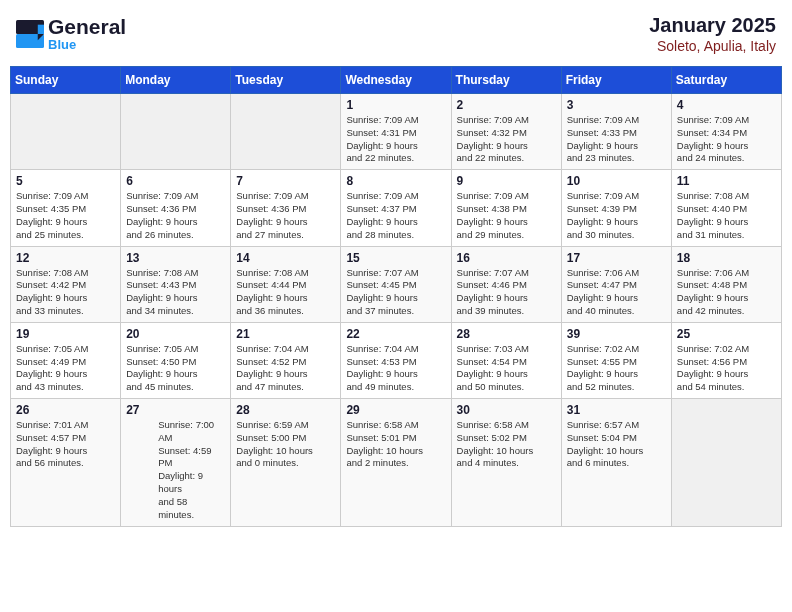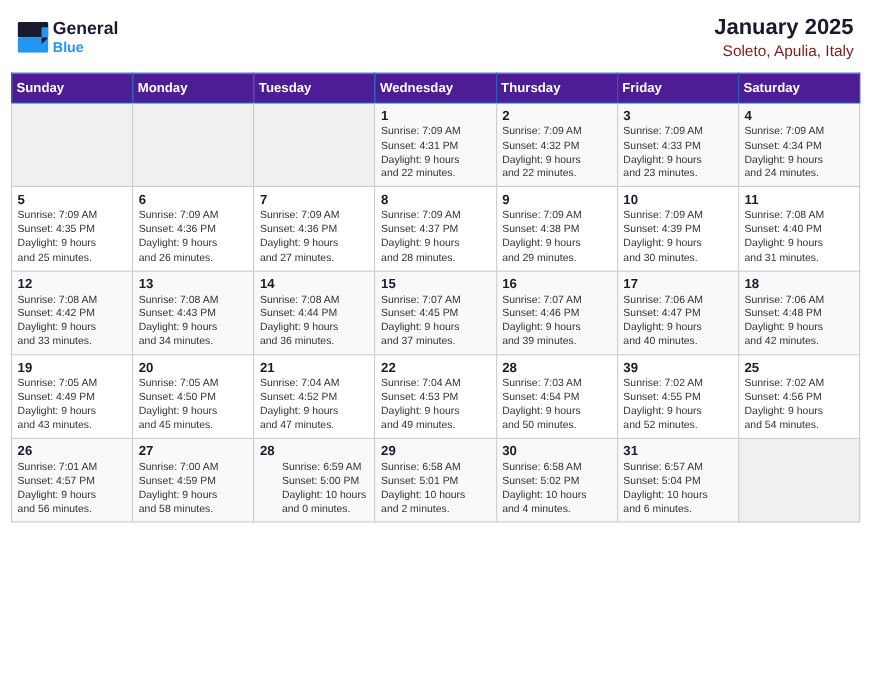--- a/index.html
+++ b/index.html
@@ -44,21 +44,21 @@
       font-size: 14px;
       color: #7f1d1d;
       margin-top: 2px;
     }
     .calendar {
       width: 100%;
       border-collapse: collapse;
       border: 1px solid #ccc;
     }
     .calendar th {
-      background: #4c1d95;
+      background: #1d4ed8;
       color: #fff;
       font-size: 12px;
       font-weight: bold;
       padding: 6px 4px;
       text-align: left;
       border: 1px solid #2962b8;
     }
     .calendar td {
       border: 1px solid #ccc;
       vertical-align: top;
@@ -95,21 +95,21 @@
 <div class="page">
   <div class="header">
     <div class="logo">
       <svg class="logo-icon" viewBox="0 0 36 36" xmlns="http://www.w3.org/2000/svg">
         <rect x="0" y="0" width="36" height="18" rx="2" fill="#1a1a2e"></rect>
         <rect x="0" y="18" width="36" height="18" rx="2" fill="#2196f3"></rect>
         <polygon points="28,6 36,6 36,18 28,18" fill="#2196f3"></polygon>
         <polygon points="28,18 36,18 28,26" fill="#1a1a2e"></polygon>
       </svg>
       <div>
-        <div style="font-size:16px;font-weight:bold;color:#1a1a2e;line-height:1.1;">General</div>
+        <div style="font-size:21px;font-weight:bold;color:#1a1a2e;line-height:1.1;">General</div>
         <div style="font-size:13px;font-weight:bold;color:#2196f3;line-height:1.1;">Blue</div>
       </div>
     </div>
     <div class="title-block">
       <div class="month-title">January 2025</div>
       <div class="location">Soleto, Apulia, Italy</div>
     </div>
   </div>
 
   <table class="calendar">
@@ -315,28 +315,28 @@
         <tr>
           <td>
             <span class="day-number">26</span>
             <div class="day-info" style="white-space: pre-line;">Sunrise: 7:01 AM
 Sunset: 4:57 PM
 Daylight: 9 hours
 and 56 minutes.</div>
           </td>
           <td>
             <span class="day-number">27</span>
-            <div class="day-info" style="white-space: pre-line;">Sunrise: 7:00 AM
+            <div class="day-info" style="white-space: pre-line; margin-left: 32px;">Sunrise: 7:00 AM
 Sunset: 4:59 PM
 Daylight: 9 hours
 and 58 minutes.</div>
           </td>
           <td>
             <span class="day-number">28</span>
-            <div class="day-info" style="white-space: pre-line; margin-left: 20px;">Sunrise: 6:59 AM
+            <div class="day-info" style="white-space: pre-line;">Sunrise: 6:59 AM
 Sunset: 5:00 PM
 Daylight: 10 hours
 and 0 minutes.</div>
           </td>
           <td>
             <span class="day-number">29</span>
             <div class="day-info" style="white-space: pre-line;">Sunrise: 6:58 AM
 Sunset: 5:01 PM
 Daylight: 10 hours
 and 2 minutes.</div>

